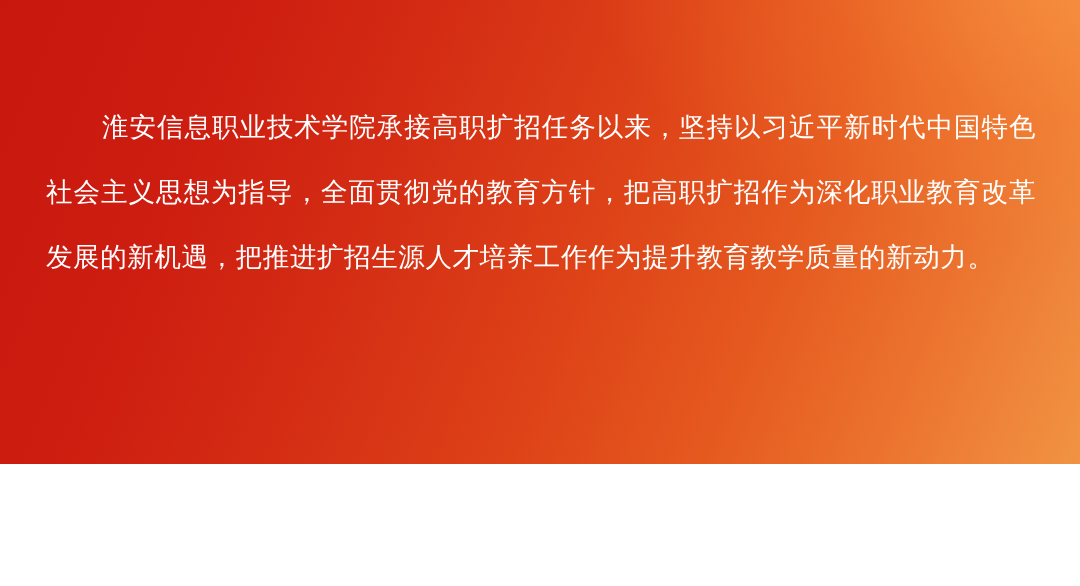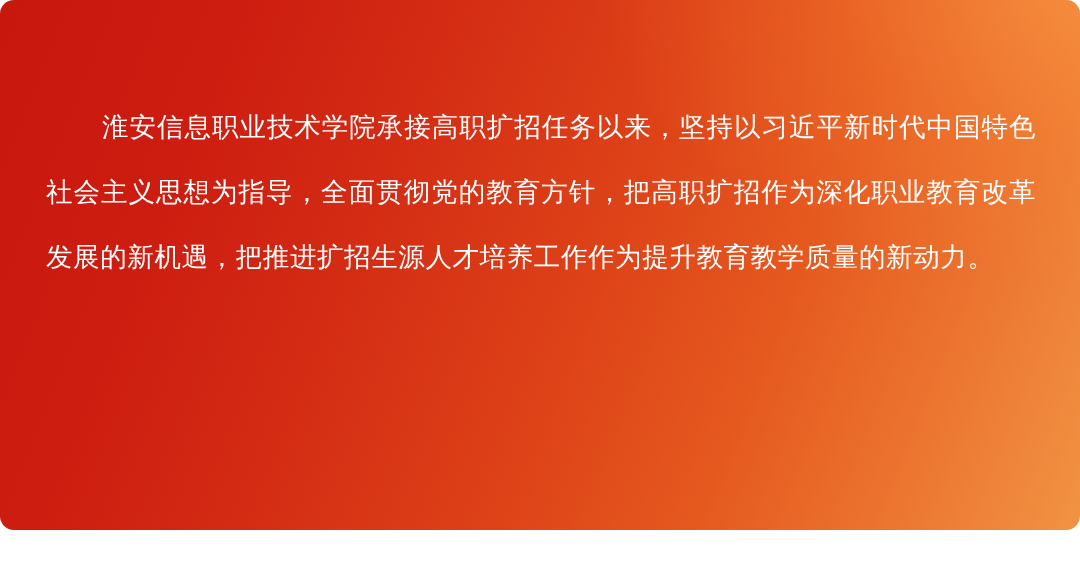--- a/index.html
+++ b/index.html
@@ -7,33 +7,32 @@
     padding: 0;
     background: #ffffff;
   }
   body {
     font-family: "Liberation Sans", "DejaVu Sans", sans-serif;
   }
 
   #slide {
     position: relative;
     width: 1080px;
-    height: 530px;
+    height: 464px;
     overflow: hidden;
     
     background:
       linear-gradient(112deg,
         #c8180e 0%,
         #cd1c10 18%,
         #d42d14 36%,
         #de4318 55%,
         #e5591f 70%,
         #ec7530 85%,
         #f19343 100%);
-    border-radius: 14px;
   }
   
   #slide::after {
     content: "";
     position: absolute;
     inset: 0;
     background: radial-gradient(ellipse 70% 90% at 102% -8%,
                 rgba(255,170,80,0.55) 0%,
                 rgba(255,150,60,0.22) 38%,
                 rgba(255,140,50,0.0) 68%);

